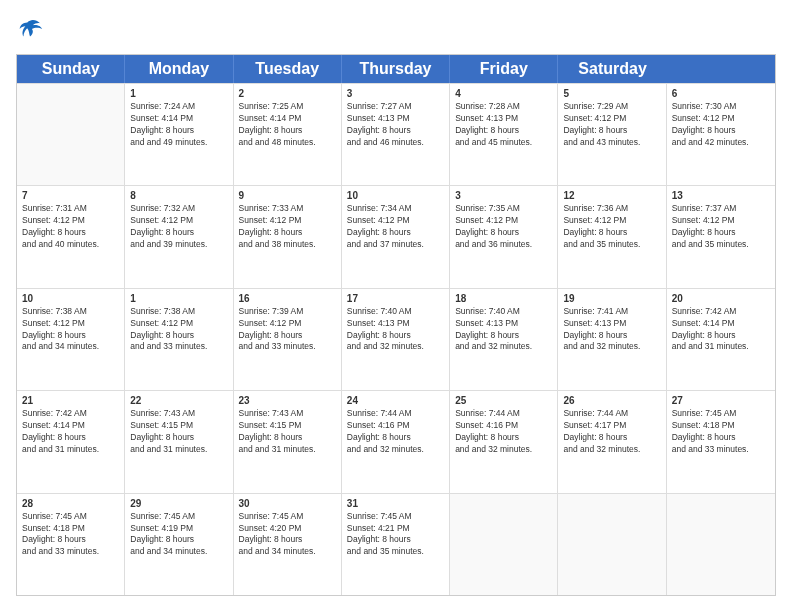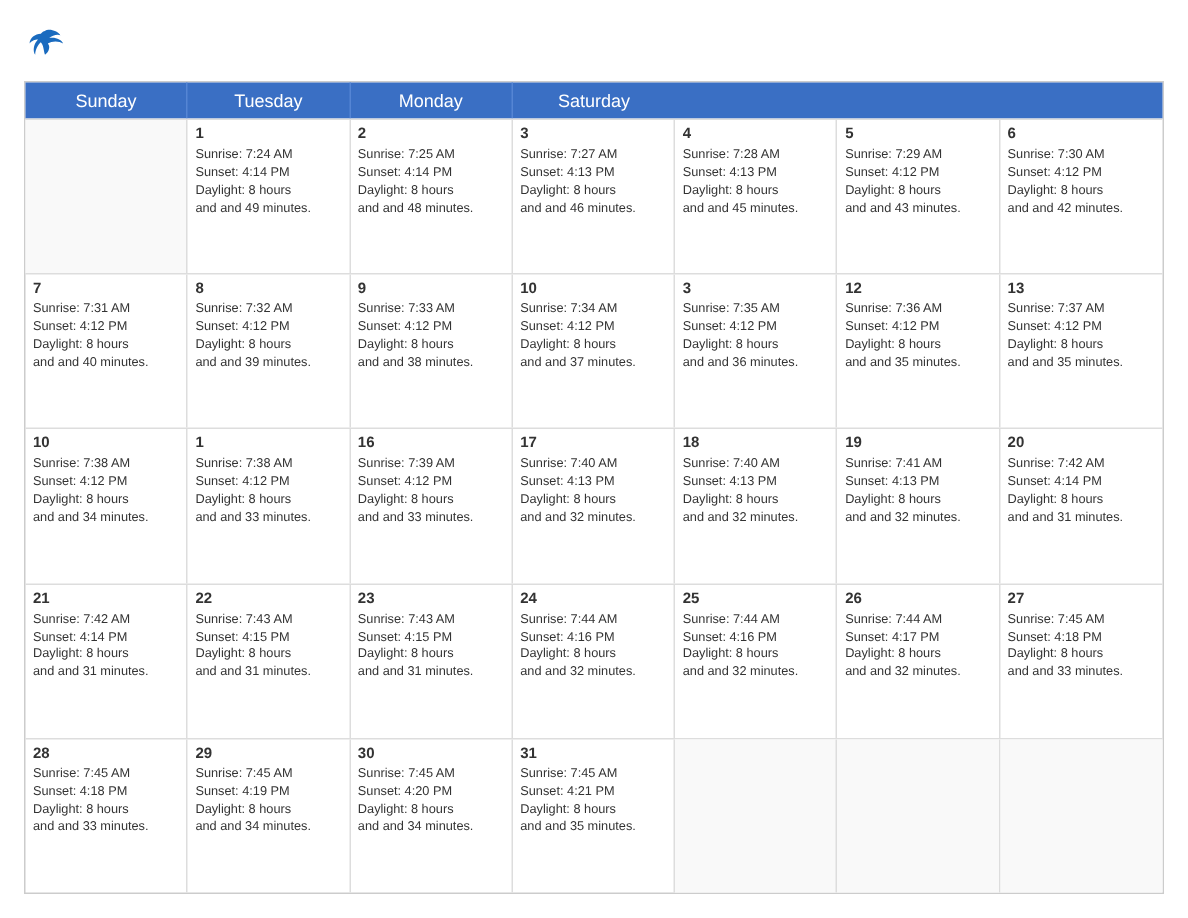--- a/index.html
+++ b/index.html
@@ -59,22 +59,22 @@
       flex-direction: column;
       border: 1px solid #ccc;
     }
     .cal-header {
       display: grid;
       grid-template-columns: repeat(7, 1fr);
       background: #3a6fc4;
     }
     .cal-header-cell {
       color: #fff;
-      font-size: 12px;
-      font-weight: normal;
+      font-size: 16px;
+      font-weight: bold;
       text-align: center;
       padding: 5px 14px;
       border-right: 1px solid #5585d4;
     }
     .cal-header-cell:last-child { border-right: none; }
     .cal-body {
       flex: 1;
       display: flex;
       flex-direction: column;
     }
@@ -122,22 +122,24 @@
     </div>
     <div class="title-block">
       <div class="month-title"></div>
       <div class="subtitle"></div>
     </div>
   </div>
 
   <div class="calendar">
     <div class="cal-header">
     <div class="cal-header-cell">Sunday</div>
+        <div class="cal-header-cell">Monday</div>
         <div class="cal-header-cell">Tuesday</div>
-        <div class="cal-header-cell">Monday</div>
+        <div class="cal-header-cell">Thursday</div>
+        <div class="cal-header-cell">Friday</div>
         <div class="cal-header-cell">Saturday</div>
       </div>
     <div class="cal-body">
     <div class="cal-row">
           <div class="cal-cell empty"></div>
           <div class="cal-cell">
             <span class="day-num">1</span>
             <span class="cell-line">Sunrise: 7:24 AM</span>
             <span class="cell-line">Sunset: 4:14 PM</span>
             <span class="cell-line">Daylight: 8 hours</span>

